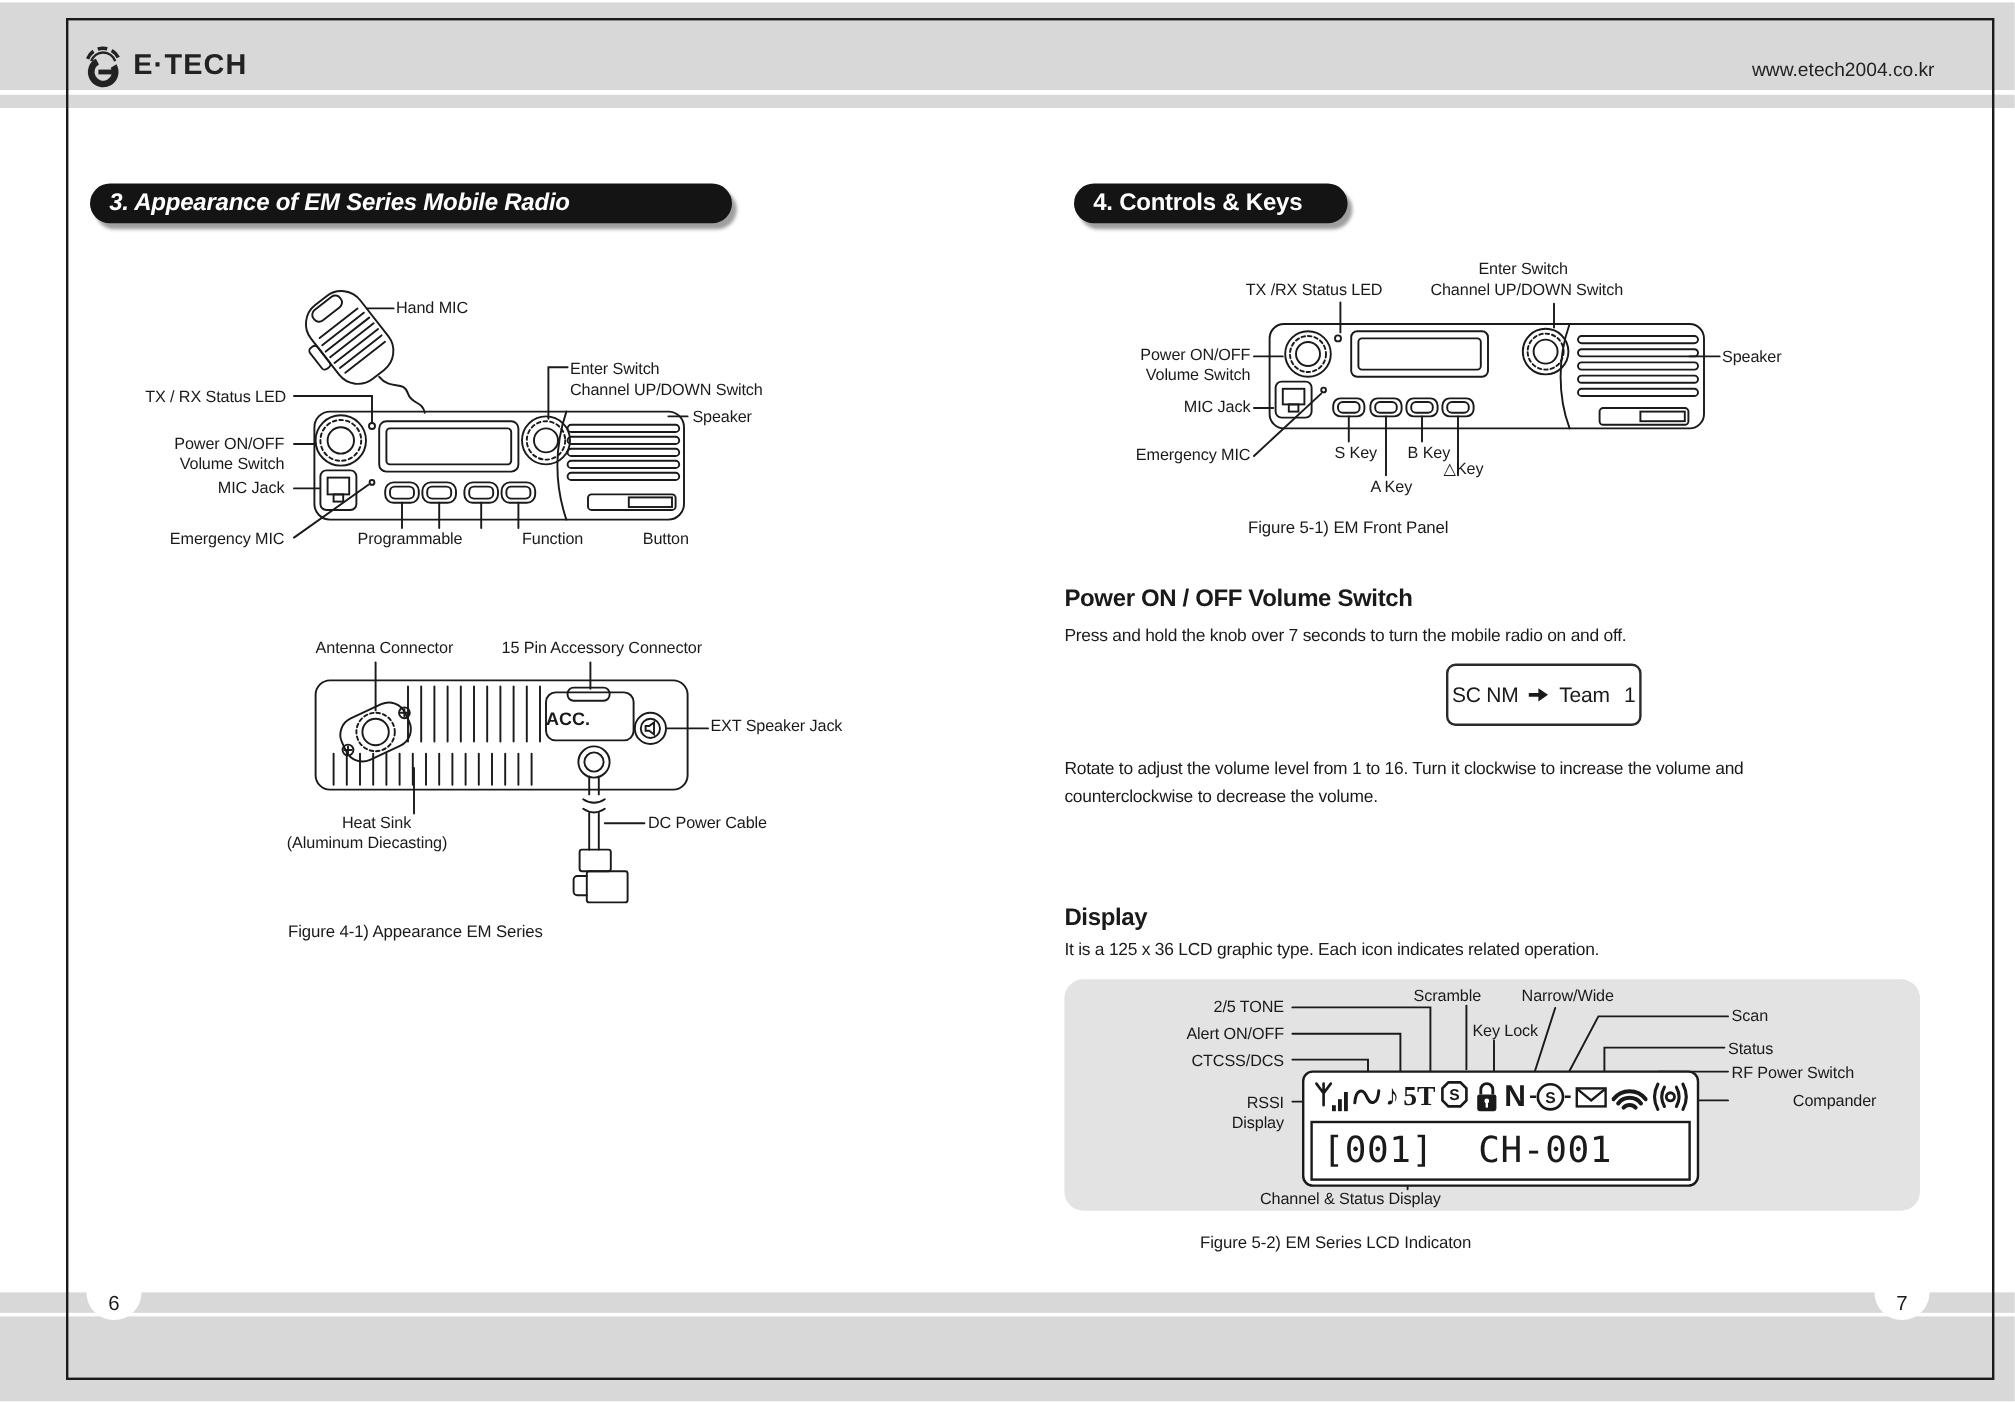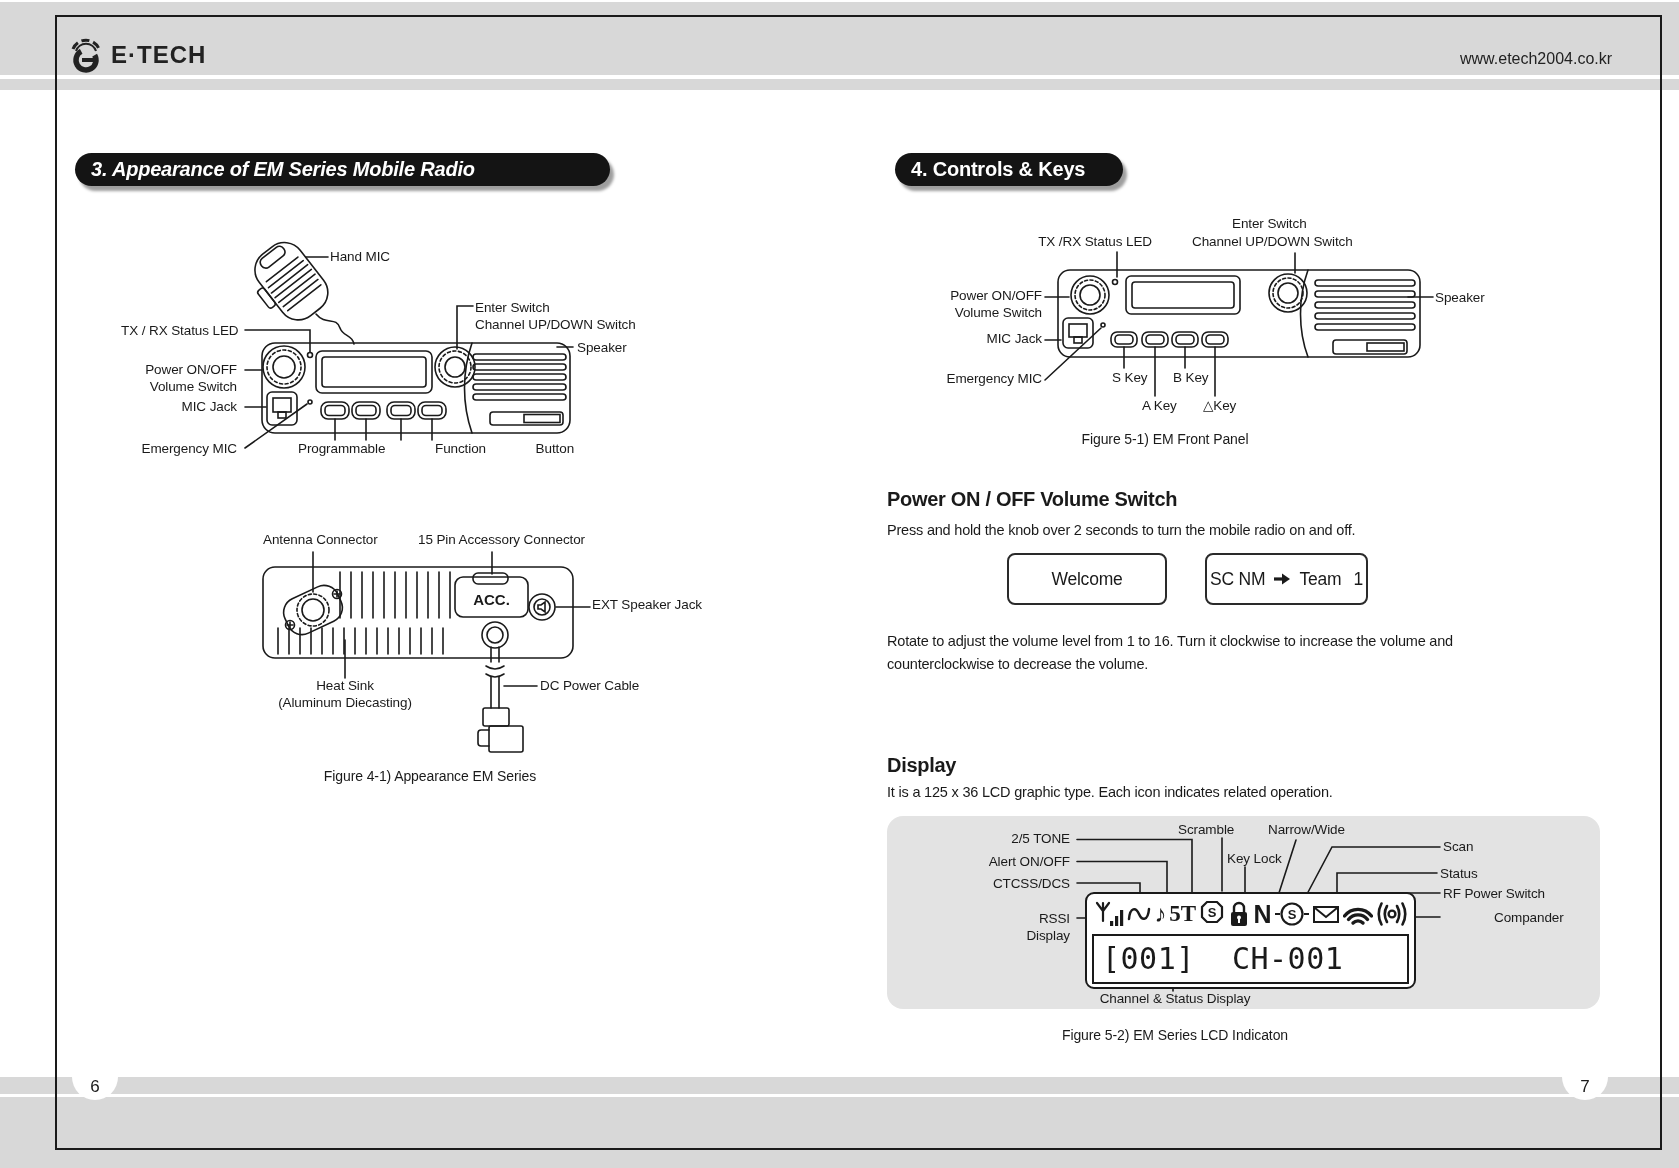--- a/index.html
+++ b/index.html
@@ -19,21 +19,21 @@
   .site-url { position:absolute; top:50px; left:1460px; width:158px; font-size:16px; color:#222; }
 
   .pill { position:absolute; height:33px; background:#141414; border-radius:17px; color:#fff;
           font-weight:bold; font-size:20px; line-height:32px; padding-left:16px; letter-spacing:-0.2px;
           box-shadow:4px 5px 3px rgba(0,0,0,0.38); white-space:nowrap; }
   .pill.left-pill  { left:75px;  top:153px; width:535px;font-style:italic; }
   .pill.right-pill { left:895px; top:153px; width:228px; }
 
   .lbl { position:absolute; font-size:13.5px; line-height:16px; letter-spacing:-0.1px; white-space:nowrap; }
   .r { text-align:right; white-space:nowrap; }
-  .c { text-align:center; }
+  .c { text-align:left; }
   .cap { position:absolute; font-size:14px; letter-spacing:-0.1px; }
   .h2 { position:absolute; font-weight:bold; font-size:20px; letter-spacing:-0.3px; white-space:nowrap; }
   .p  { position:absolute; font-size:14.5px; letter-spacing:-0.2px; line-height:23px; white-space:nowrap; }
 
   .diagram { position:absolute; overflow:visible; }
   .diagram path, .diagram rect, .diagram circle, .diagram line, .diagram polyline
     { stroke:#1a1a1a; fill:none; stroke-width:1.6; stroke-linecap:round; stro ke-linejoin:round; }
 
   .lcd-box { position:absolute; left:887px; top:816px; width:713px; height:193px; background:#e3e3e3; border-radius:16px; }
   .lcd { position:absolute; left:1085px; top:892px; width:331px; height:97px; background:#fff; border:2px solid #1a1a1a; border-radius:9px; }
@@ -296,30 +296,27 @@
   <div class="lbl" style="left:1232px; top:216px;">Enter Switch</div>
   <div class="lbl" style="left:1192px; top:234px;">Channel UP/DOWN Switch</div>
   <div class="lbl r" style="left:1036px; top:234px; width:116px;">TX /RX Status LED</div>
   <div class="lbl r" style="left:925px; top:288px; width:117px;">Power ON/OFF</div>
   <div class="lbl r" style="left:925px; top:305px; width:117px;">Volume Switch</div>
   <div class="lbl r" style="left:925px; top:331px; width:117px;">MIC Jack</div>
   <div class="lbl r" style="left:925px; top:371px; width:117px;">Emergency MIC</div>
   <div class="lbl" style="left:1112px; top:370px;">S Key</div>
   <div class="lbl" style="left:1173px; top:370px;">B Key</div>
   <div class="lbl" style="left:1142px; top:398px;">A Key</div>
-  <div class="lbl" style="left:1203px; top:398px;">△Key</div>
+  <div class="lbl" style="left:1203px; top:383px;">△Key</div>
   <div class="lbl" style="left:1435px; top:290px;">Speaker</div>
   <div class="cap c" style="left:1040px; top:431px; width:250px;">Figure 5-1) EM Front Panel</div>
 
   <div class="h2" style="left:887px; top:488px;">Power ON / OFF Volume Switch</div>
-  <div class="p" style="left:887px; top:519px;">Press and hold the knob over 2 seconds to turn the mobile radio on and off.</div>
-
-  <div class="msgbox" style="left:1007px; width:160px;">
-    <span>Welcome</span>
-  </div>
+  <div class="p" style="left:887px; top:519px;">Press and hold the knob over 7 seconds to turn the mobile radio on and off.</div>
+
   <div class="msgbox" style="left:1205px; width:163px;">
     <span>SC NM</span>
     <svg width="20" height="14" viewBox="0 0 20 14" style="margin:0 7px;">
       <path d="M2,7 H11" stroke="#1a1a1a" stroke-width="3.2"></path>
       <path d="M10,1.5 L18,7 L10,12.5 z" fill="#1a1a1a"></path>
     </svg>
     <span>Team</span>
     <span style="margin-left:12px;">1</span>
   </div>
 

